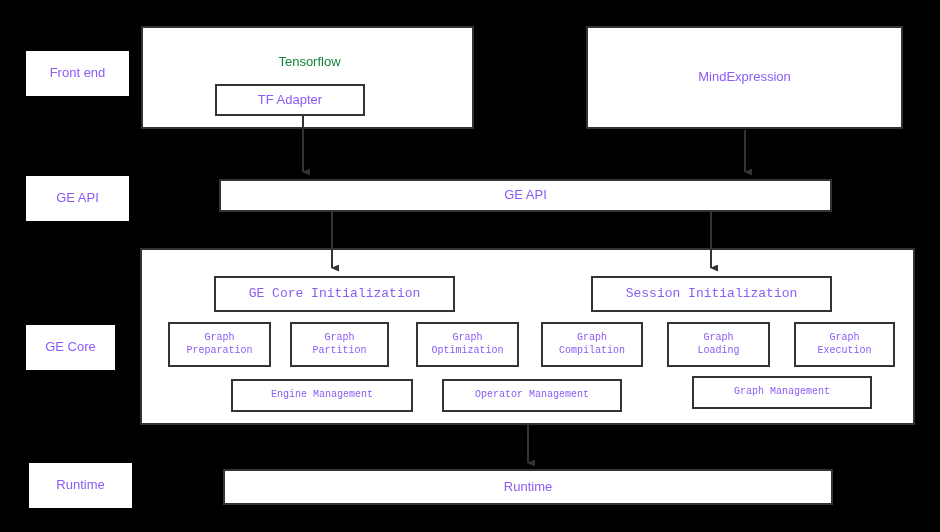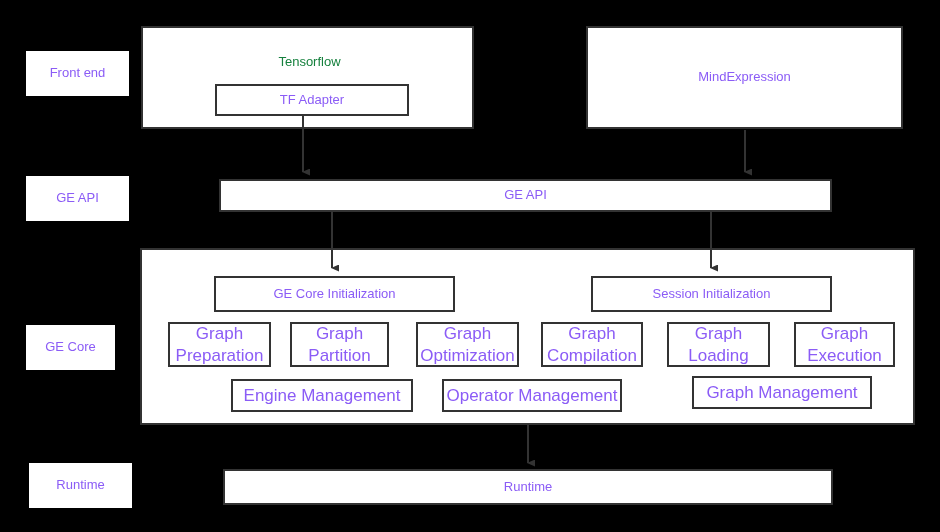--- a/index.html
+++ b/index.html
@@ -30,21 +30,21 @@
   .bordered {
     border: 2px solid #333333;
   }
   .noborder {
     border: none;
   }
   .lbl {
     font-size: 13px;
   }
   .sublabel {
-    font-size: 17px;
+    font-size: 10px;
   }
   .container-panel {
     position: absolute;
     background: #ffffff;
     border: 2px solid #333333;
     box-sizing: border-box;
   }
   .panel-title {
     position: absolute;
     color: #15803d;
@@ -77,34 +77,34 @@
   <div class="box noborder lbl" style="left:26px; top:325px; width:89px; height:45px;">
     <span>GE Core</span>
   </div>
 
   <div class="box noborder lbl" style="left:29px; top:463px; width:103px; height:45px;">
     <span>Runtime</span>
   </div>
 
   <div class="container-panel" style="left:141px; top:26px; width:333px; height:103px;">
     <div class="panel-title" style="left:0; top:26px; width:333px;">Tensorflow</div>
-    <div class="box bordered lbl" style="left:72px; top:56px; width:194px; height:32px;">
+    <div class="box bordered lbl" style="left:72px; top:56px; width:150px; height:32px;">
       <span>TF Adapter</span>
     </div>
   </div>
 
   <div class="box bordered lbl" style="left:586px; top:26px; width:317px; height:103px;">
     <span>MindExpression</span>
   </div>
 
   <div class="box bordered lbl" style="left:219px; top:179px; width:613px; height:33px;">
     <span>GE API</span>
   </div>
 
-  <div class="container-panel" style="left:140px; top:248px; width:775px; height:177px;">
+  <div class="container-panel" style="left:140px; top:248px; width:775px; height:177px;font-family:Liberation Mono, monospace;">
 
     <div class="box bordered lbl" style="left:72px; top:26px; width:241px; height:36px;">
       <span>GE Core Initialization</span>
     </div>
 
     <div class="box bordered lbl" style="left:449px; top:26px; width:241px; height:36px;">
       <span>Session Initialization</span>
     </div>
 
     <div class="box bordered sublabel" style="left:26px; top:72px; width:103px; height:45px; white-space:pre-line;">

